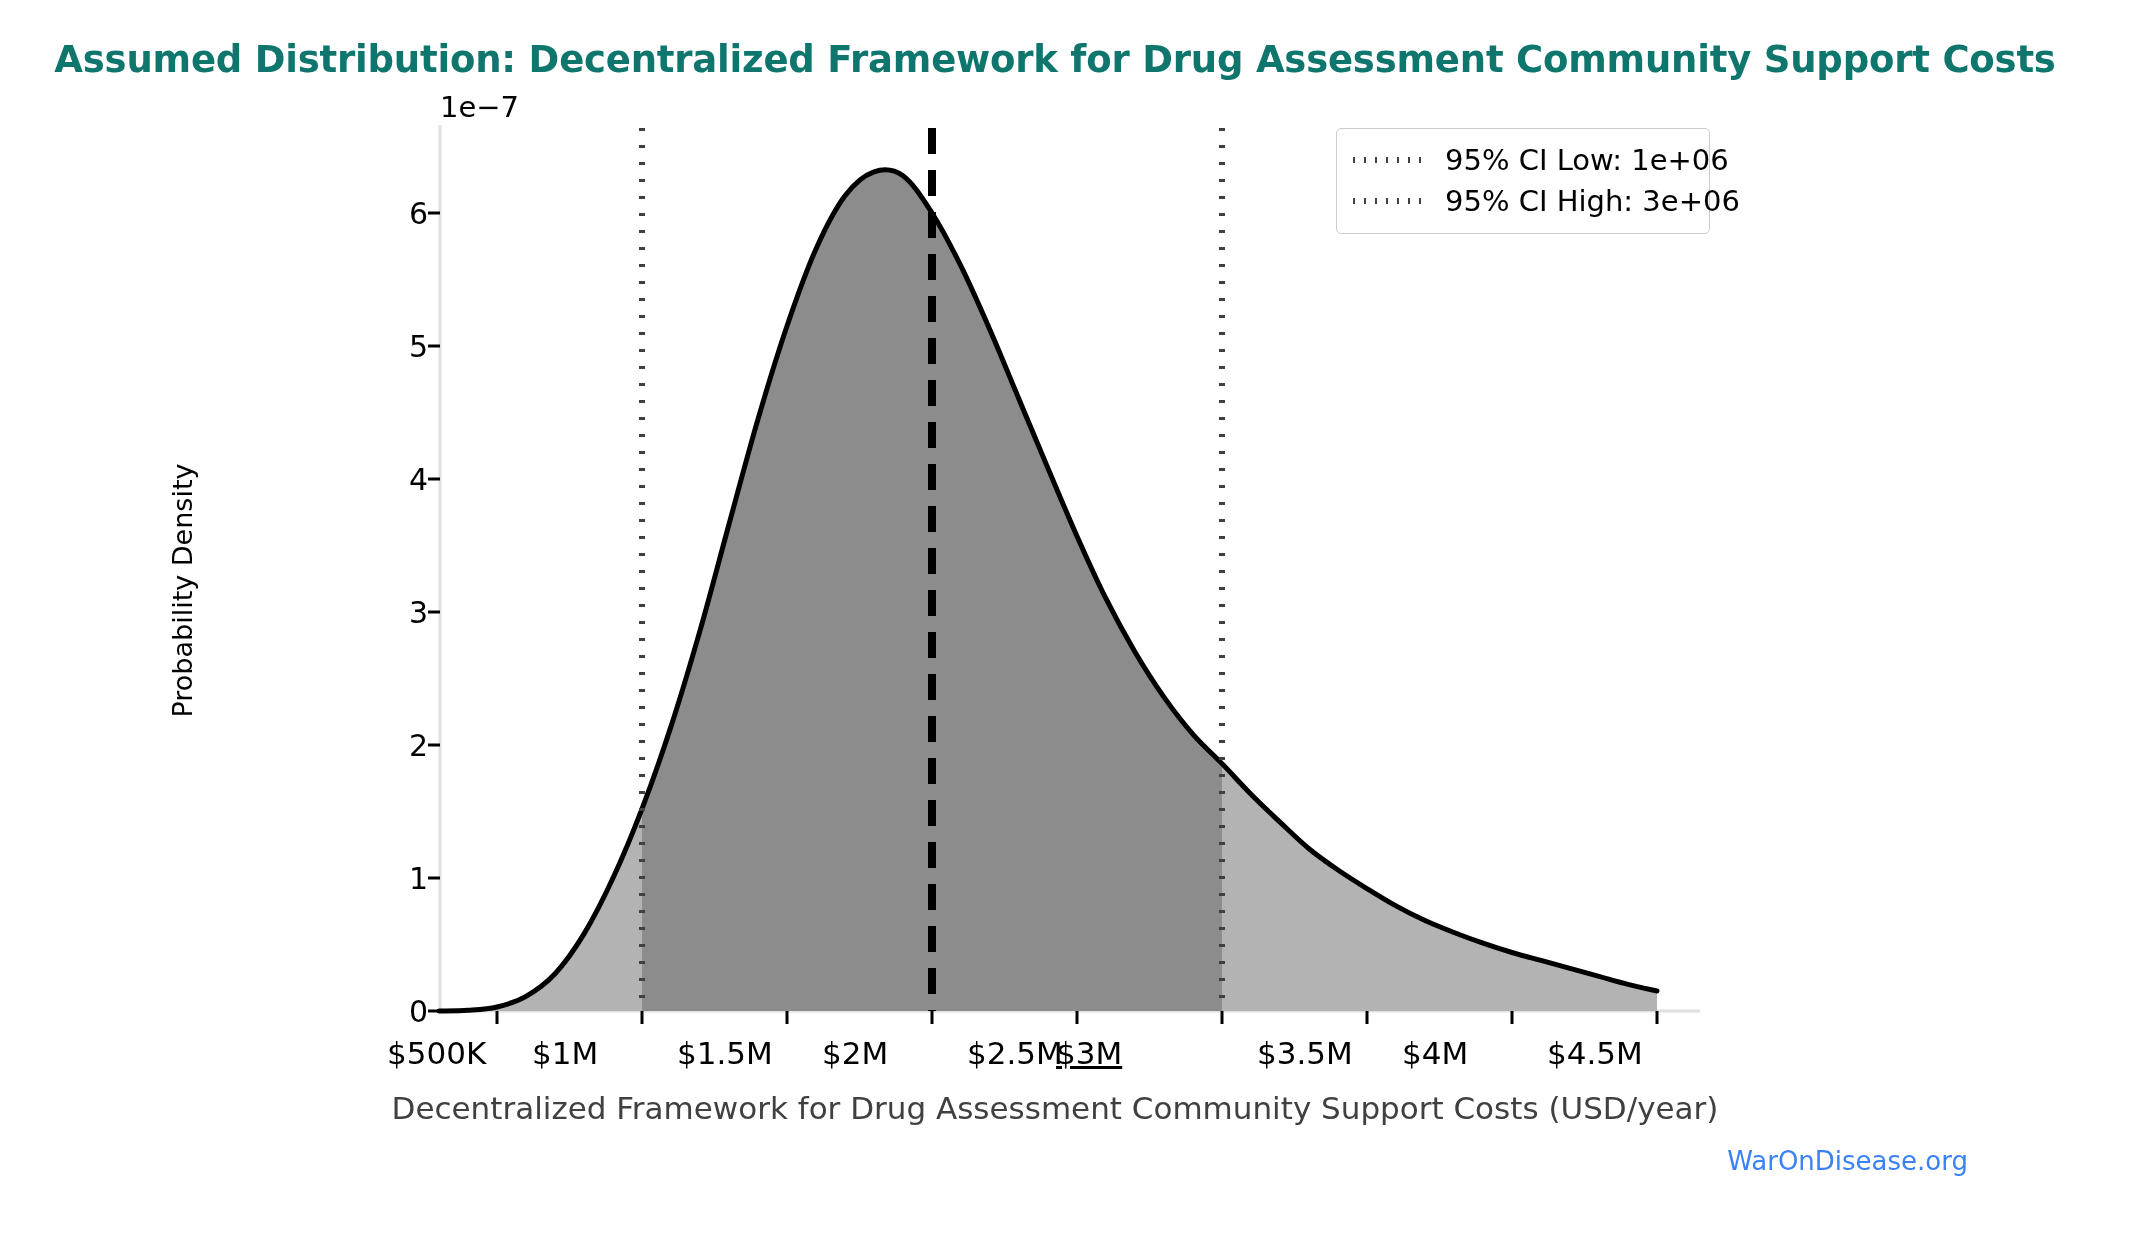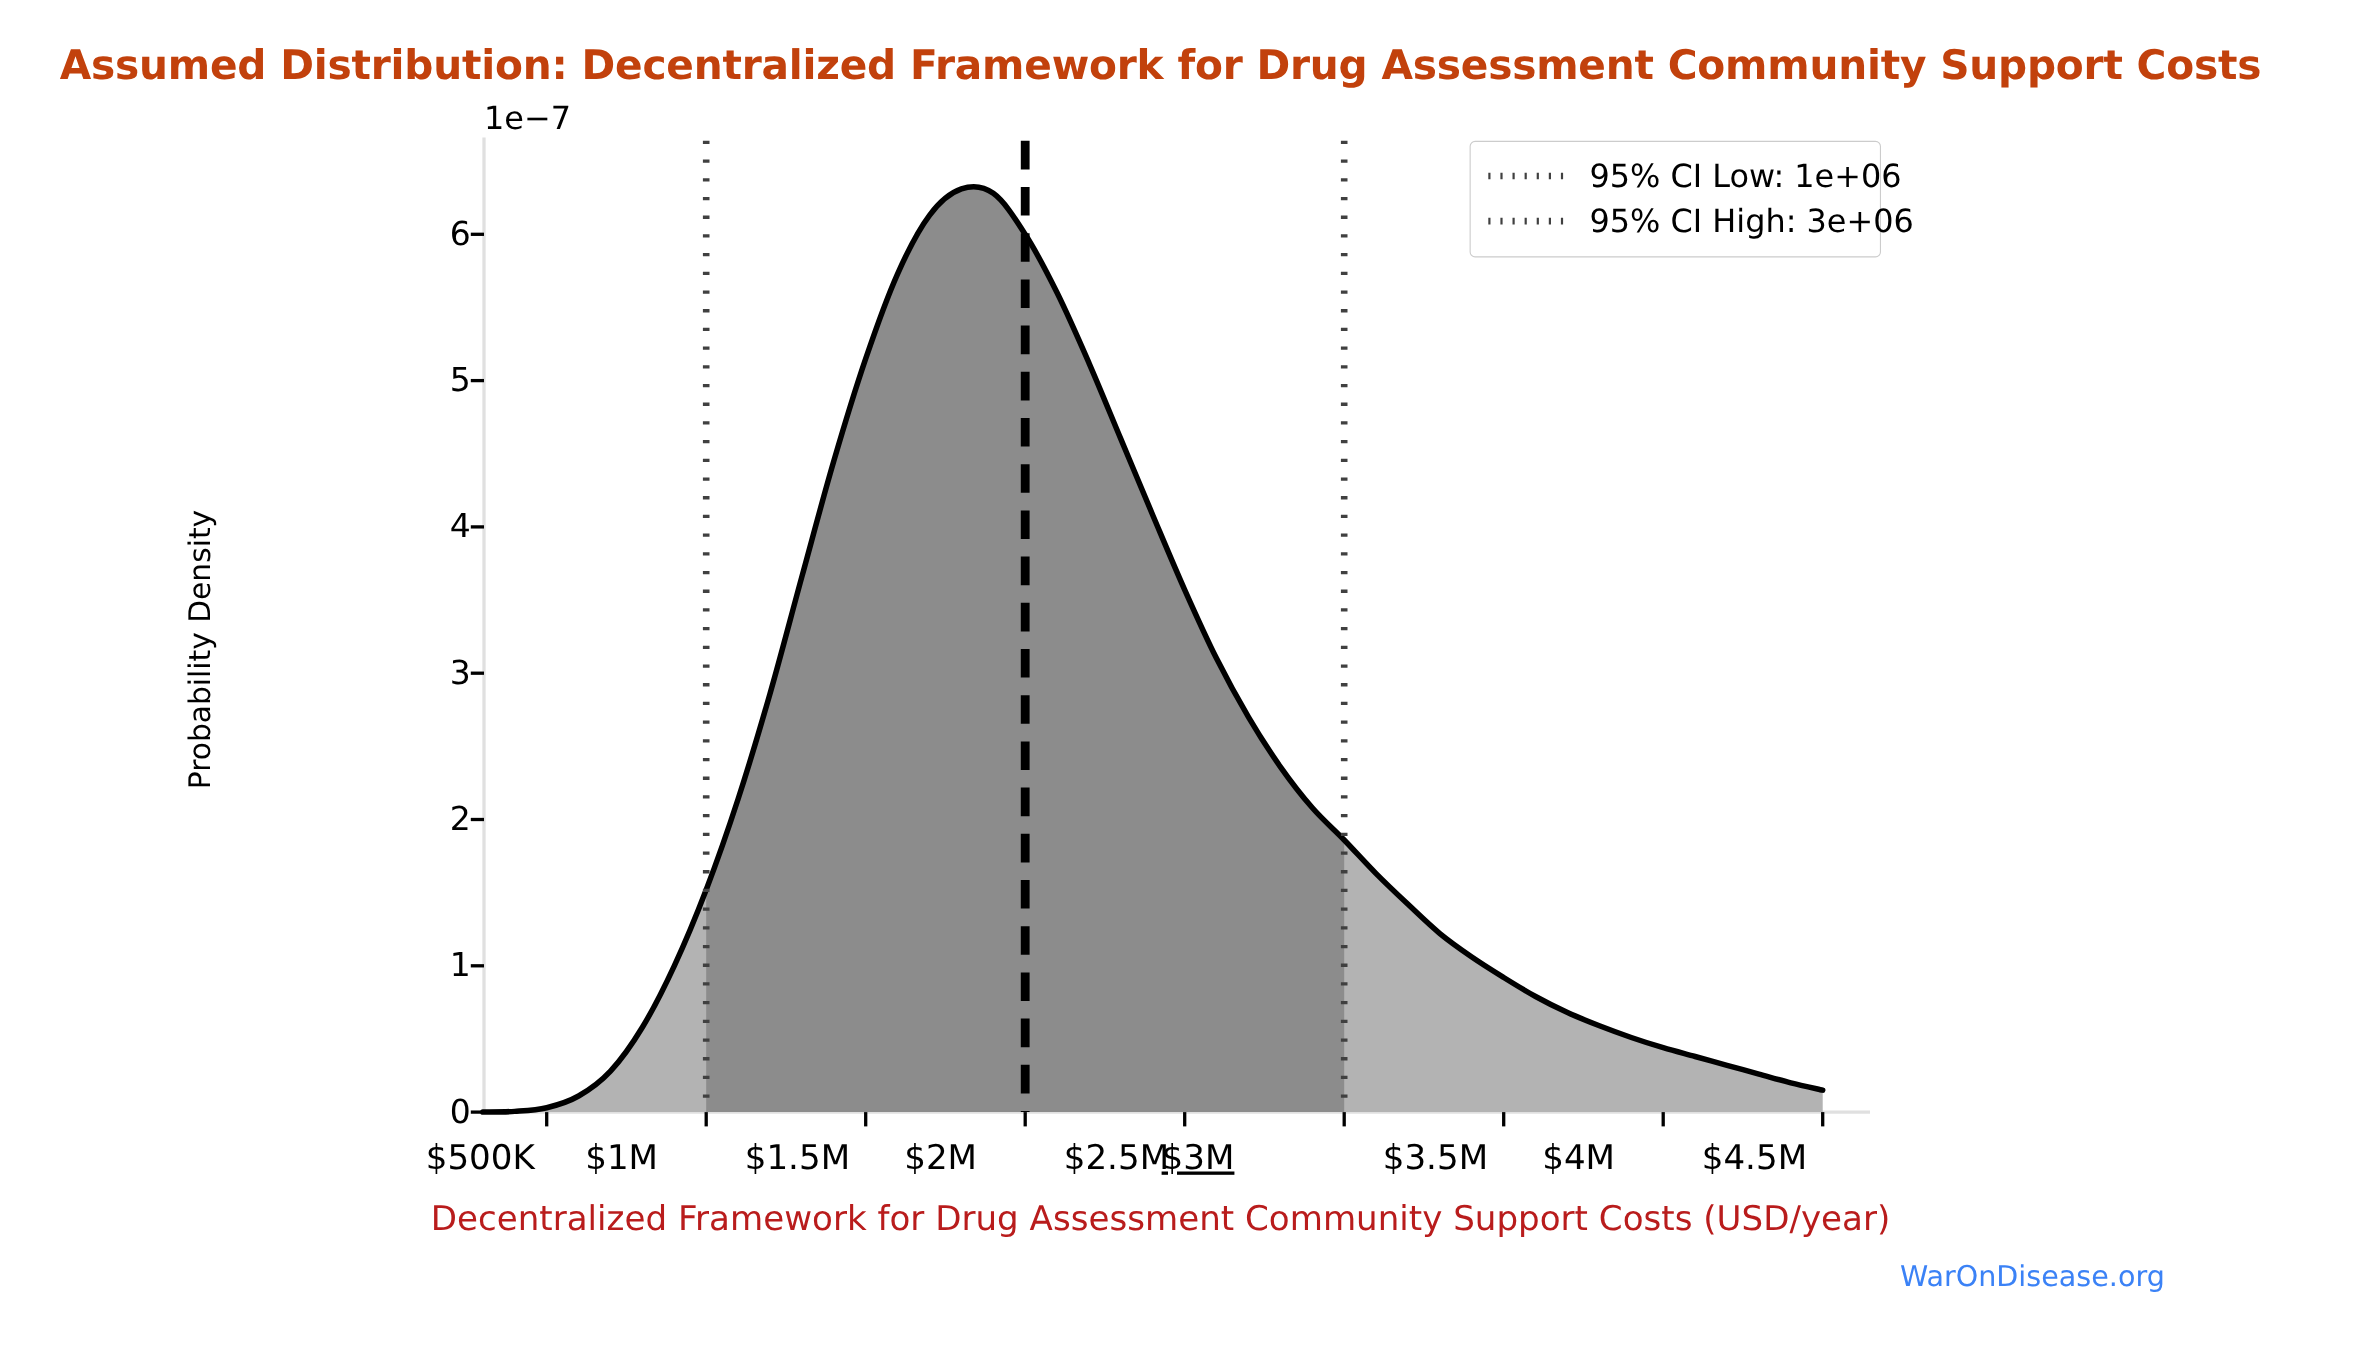--- a/index.html
+++ b/index.html
@@ -22,21 +22,21 @@
     background: #ffffff;
   }
   .chart-title {
     position: absolute;
     left: 0;
     top: 38px;
     width: 2110px;
     text-align: center;
     font-size: 37px;
     font-weight: bold;
-    color: #c2410c;
+    color: #0f766e;
     font-family: "DejaVu Sans", sans-serif;
     letter-spacing: -0.2px;
     white-space: nowrap;
   }
   .offset-text {
     position: absolute;
     left: 440px;
     top: 90px;
     font-size: 29px;
     color: #000000;
@@ -55,21 +55,21 @@
     font-family: "DejaVu Sans", sans-serif;
     white-space: nowrap;
   }
   .xlabel {
     position: absolute;
     left: 0;
     top: 1090px;
     width: 2110px;
     text-align: center;
     font-size: 31px;
-    color: #b91c1c;
+    color: #404040;
     font-family: "DejaVu Sans", sans-serif;
     white-space: nowrap;
   }
   .watermark {
     position: absolute;
     right: 186px;
     top: 1146px;
     font-size: 26px;
     color: #3b82f6;
     font-family: "DejaVu Sans", sans-serif;

